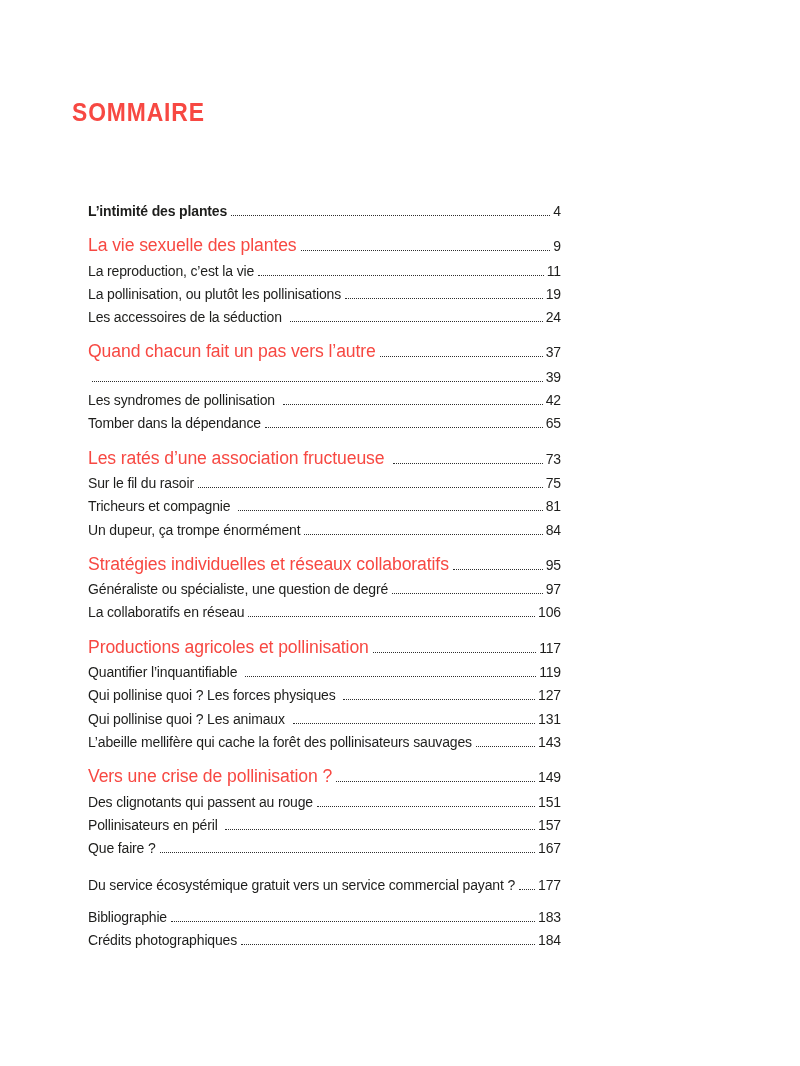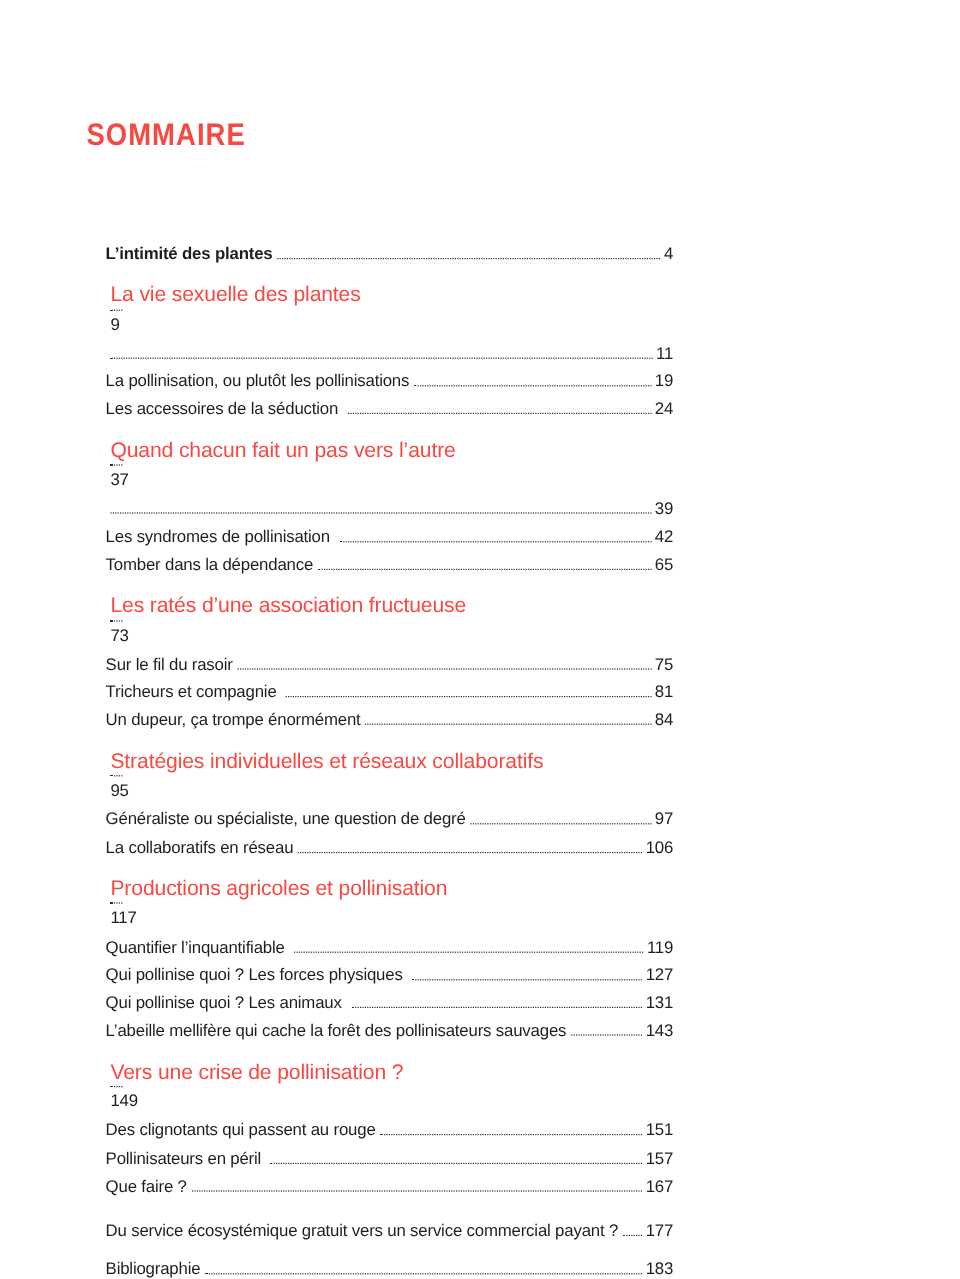--- a/index.html
+++ b/index.html
@@ -36,21 +36,21 @@
   .row {
     display: flex;
     align-items: baseline;
     font-size: 14px;
     line-height: 23.3px;
     letter-spacing: -0.15px;
     color: var(--text, #1e1e1c);
   }
   .row .label { white-space: pre; }
   .row.intro .label { font-weight: 700; }
-  .row.section { margin-top: 11px; margin-bottom: 1px; flex-direction: column; }
+  .row.section { margin-top: 11px; margin-bottom: 1px; }
   .row.section .label {
     color: var(--accent, #f74842);
     font-size: 17.6px;
     letter-spacing: -0.1px;
   }
   .row.gap-large { margin-top: 14px; }
   .row.gap-medium { margin-top: 8px; }
   .dots {
     flex: 1 1 auto;
     min-width: 10px;
@@ -71,20 +71,21 @@
     <span class="label">L’intimité des plantes</span>
     <span class="dots"></span>
     <span class="pagenum">4</span>
   </div>
         <div class="row section">
     <span class="label">La vie sexuelle des plantes</span>
     <span class="dots"></span>
     <span class="pagenum">9</span>
   </div>
         <div class="row sub">
+    <span class="label">La reproduction, c’est la vie</span>
     <span class="dots"></span>
     <span class="pagenum">11</span>
   </div>
         <div class="row sub">
     <span class="label">La pollinisation, ou plutôt les pollinisations</span>
     <span class="dots"></span>
     <span class="pagenum">19</span>
   </div>
         <div class="row sub">
     <span class="label">Les accessoires de la séduction </span>

